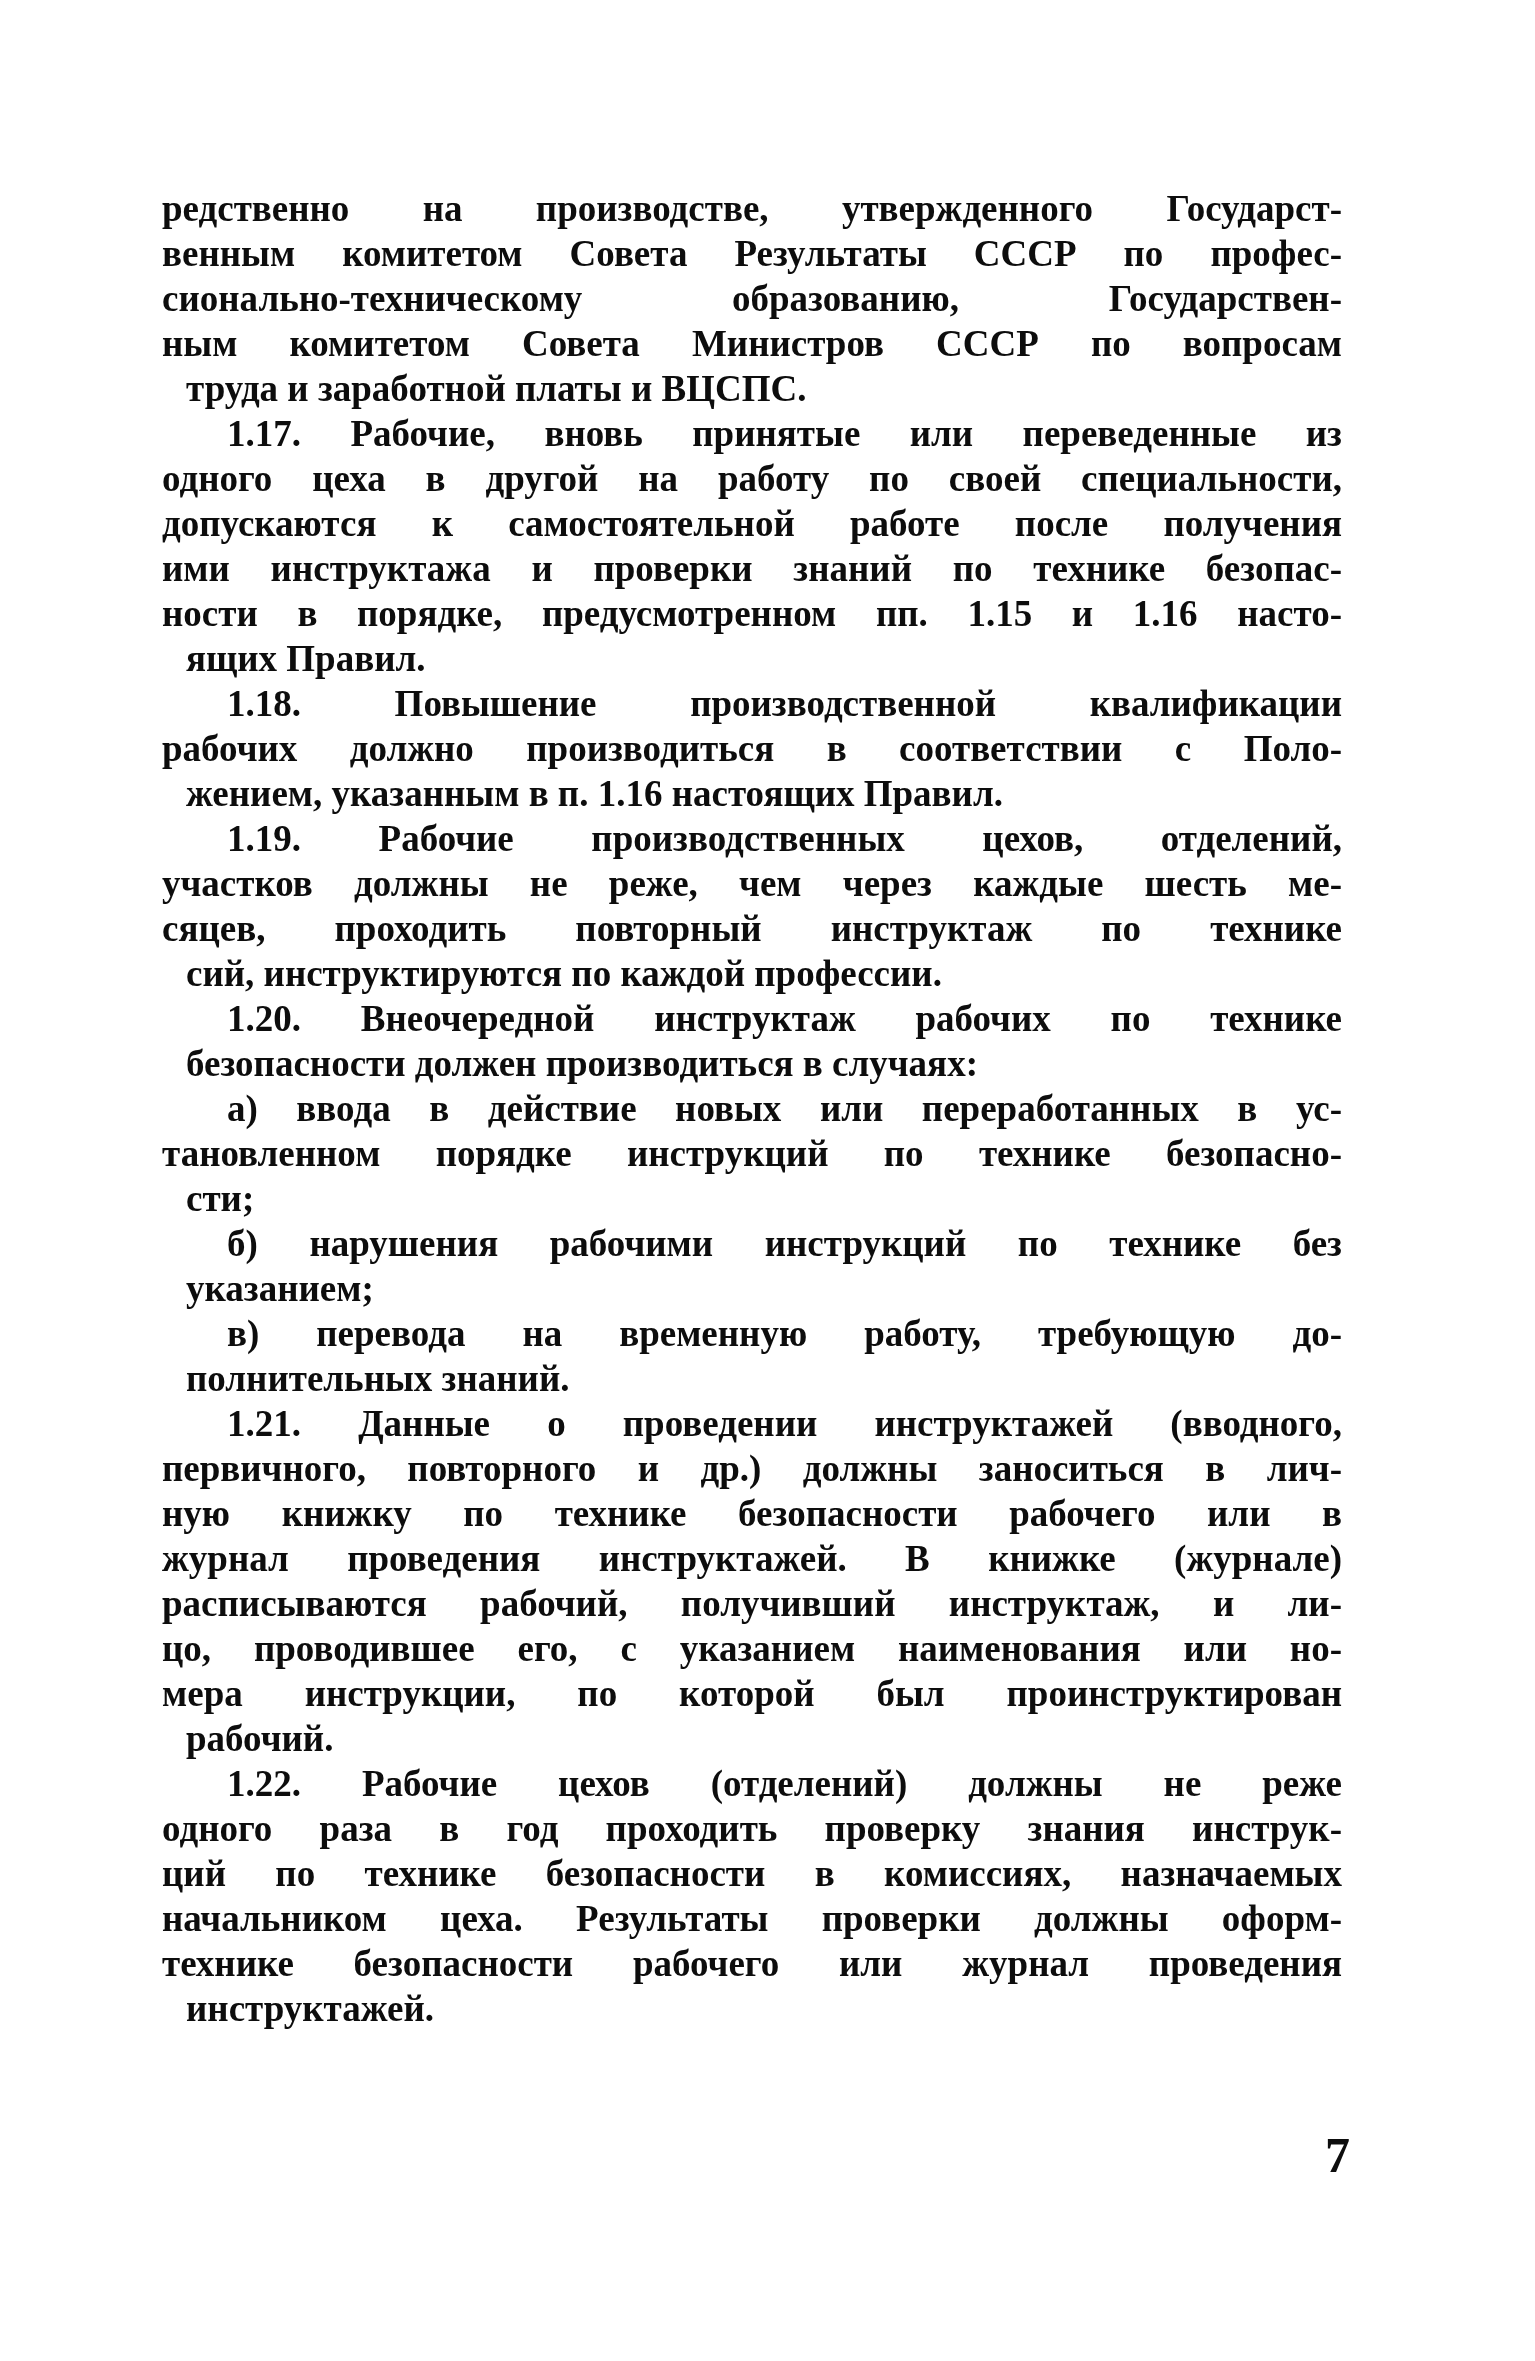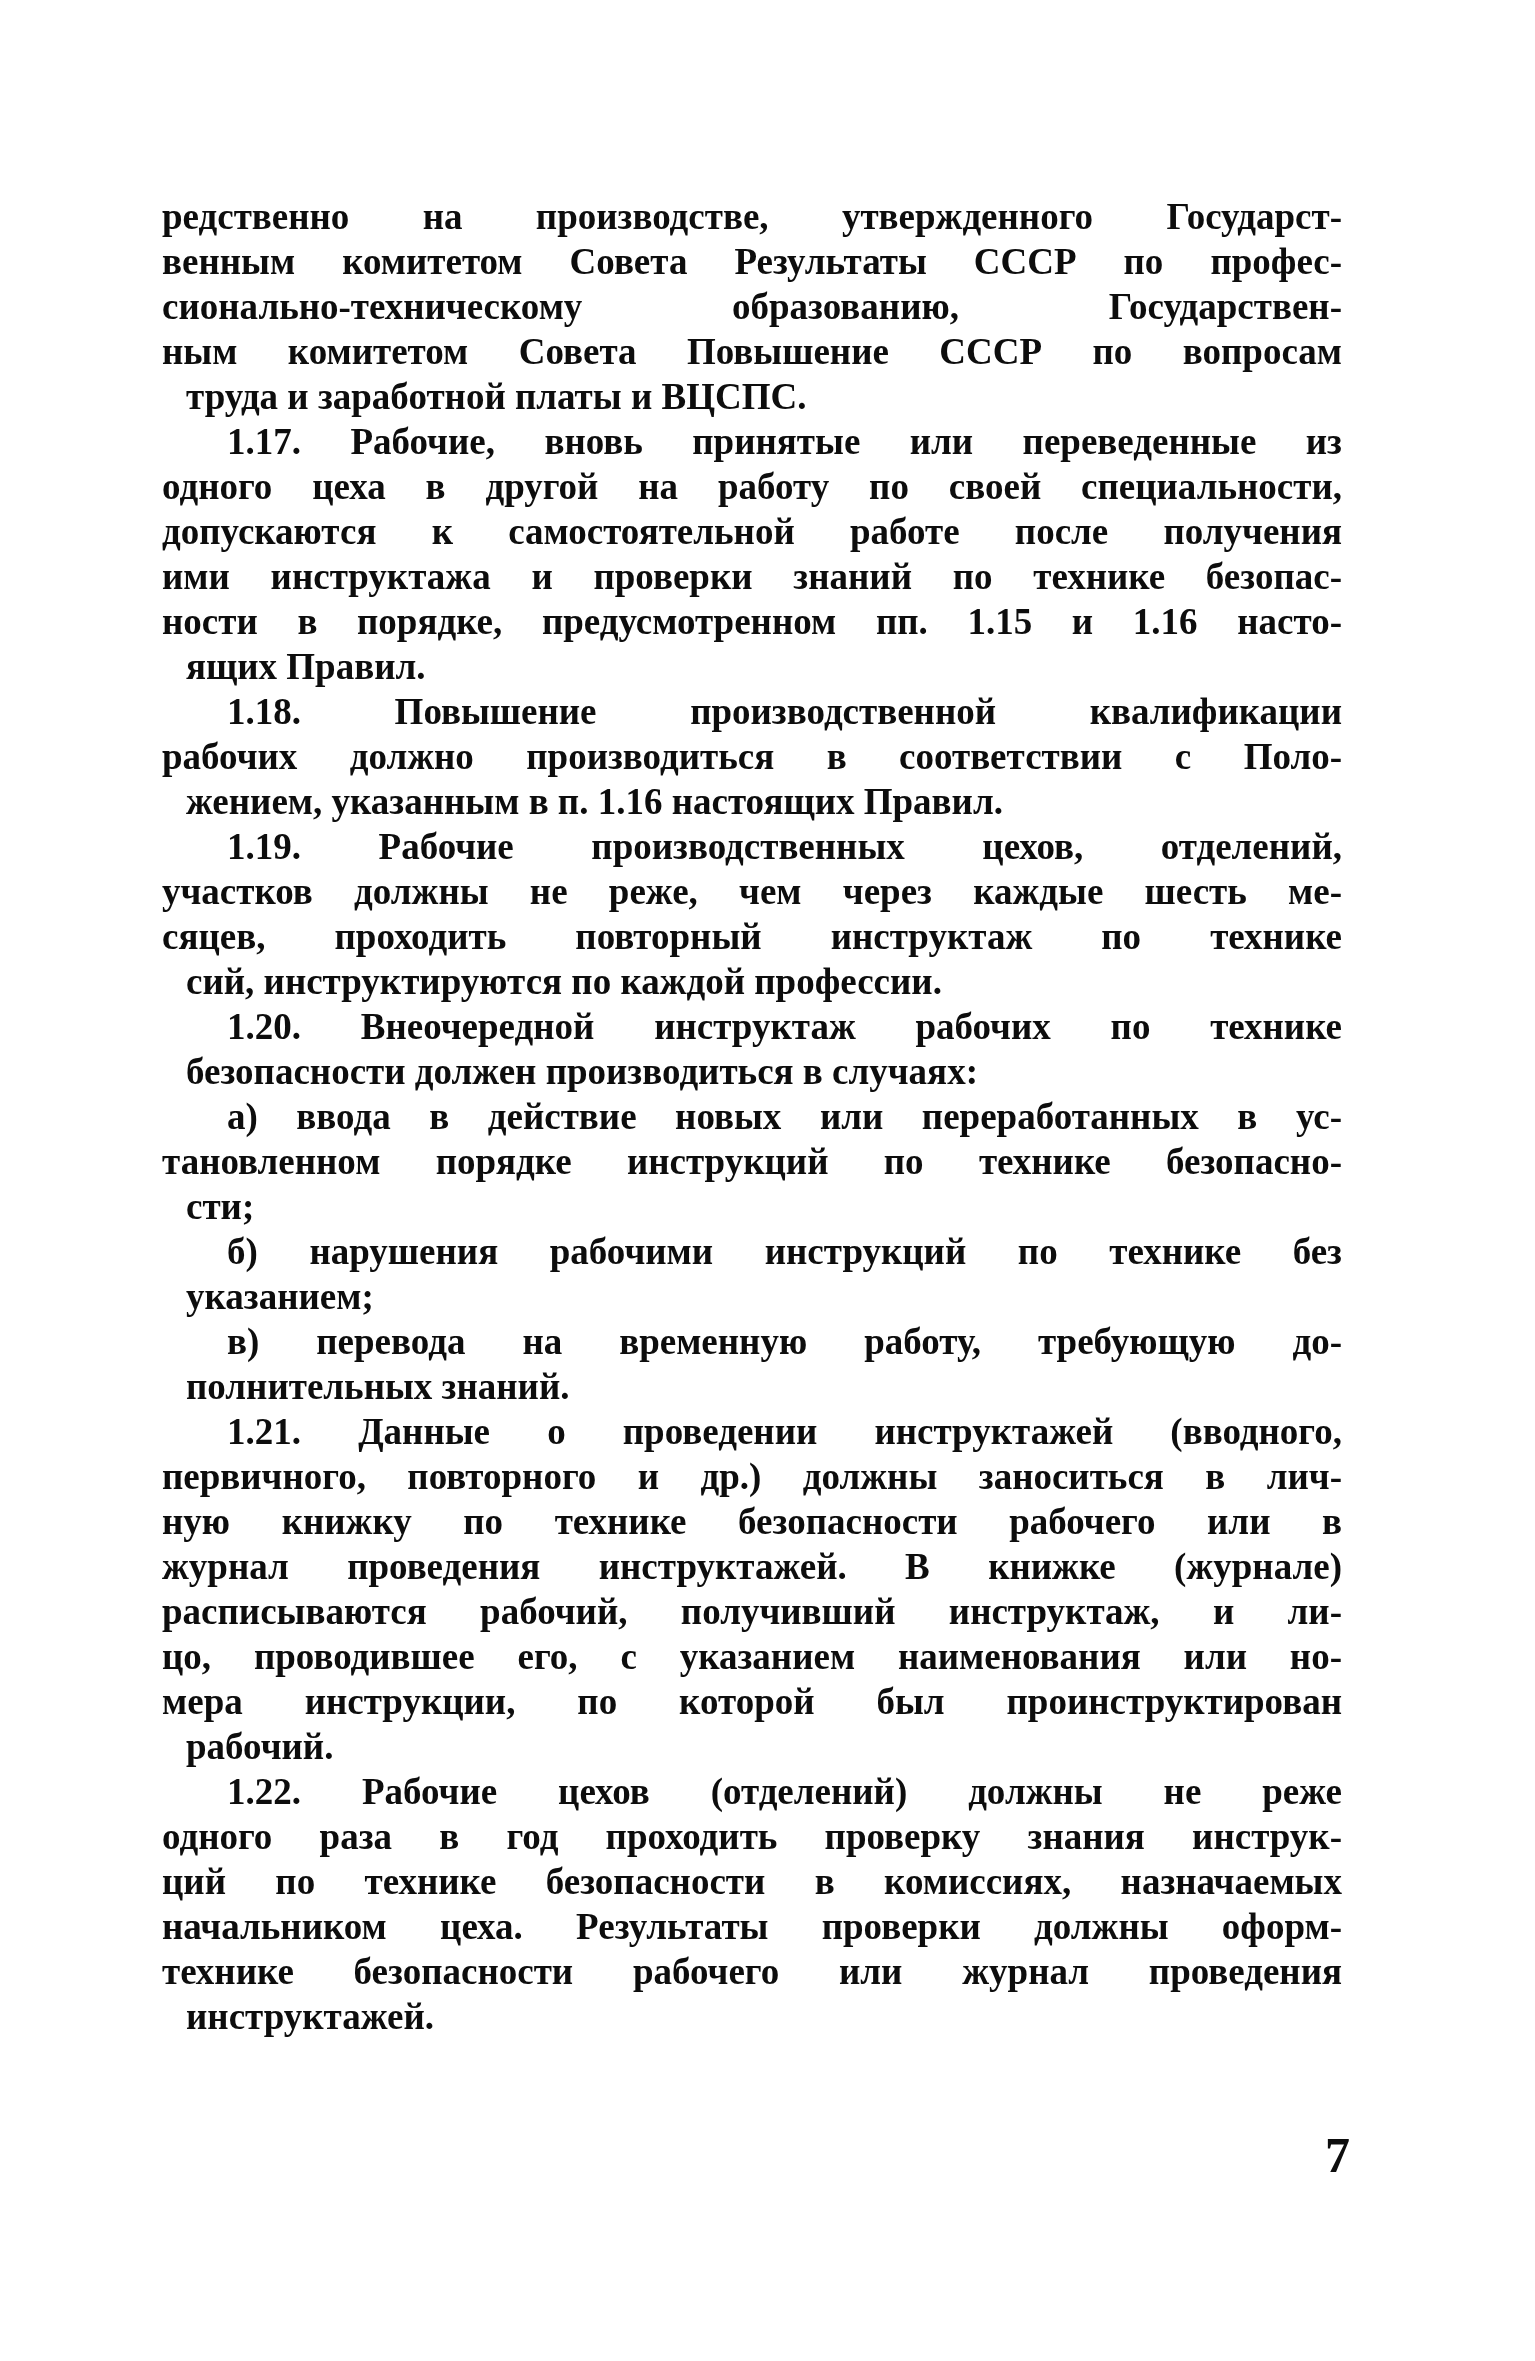--- a/index.html
+++ b/index.html
@@ -12,21 +12,21 @@
     width: 1535px;
     height: 2361px;
     background: #ffffff;
     overflow: hidden;
     font-family: "Liberation Serif", "DejaVu Serif", serif;
     color: #0d0d0d;
   }
   .text-block {
     position: absolute;
     left: 162px;
-    top: 194px;
+    top: 186px;
     width: 1180px;
     font-size: 37px;
     line-height: 45px;
     font-weight: bold;
     color: #0d0d0d;
   }
   .line {
     height: 45px;
     text-align: justify;
     text-align-last: justify;
@@ -51,21 +51,21 @@
   }
 </style>
 </head>
 <body>
 
 <div class="page">
   <div class="text-block">
       <div class="line">редственно на производстве, утвержденного Государст-</div>
       <div class="line">венным комитетом Совета Результаты СССР по профес-</div>
       <div class="line">сионально-техническому образованию, Государствен-</div>
-      <div class="line">ным комитетом Совета Повышение СССР по вопросам</div>
+      <div class="line">ным комитетом Совета Министров СССР по вопросам</div>
       <div class="line para-end">труда и заработной платы и ВЦСПС.</div>
       <div class="line indent">1.17. Рабочие, вновь принятые или переведенные из</div>
       <div class="line">одного цеха в другой на работу по своей специальности,</div>
       <div class="line">допускаются к самостоятельной работе после получения</div>
       <div class="line">ими инструктажа и проверки знаний по технике безопас-</div>
       <div class="line">ности в порядке, предусмотренном пп. 1.15 и 1.16 насто-</div>
       <div class="line para-end">ящих Правил.</div>
       <div class="line indent">1.18. Повышение производственной квалификации</div>
       <div class="line">рабочих должно производиться в соответствии с Поло-</div>
       <div class="line para-end">жением, указанным в п. 1.16 настоящих Правил.</div>

